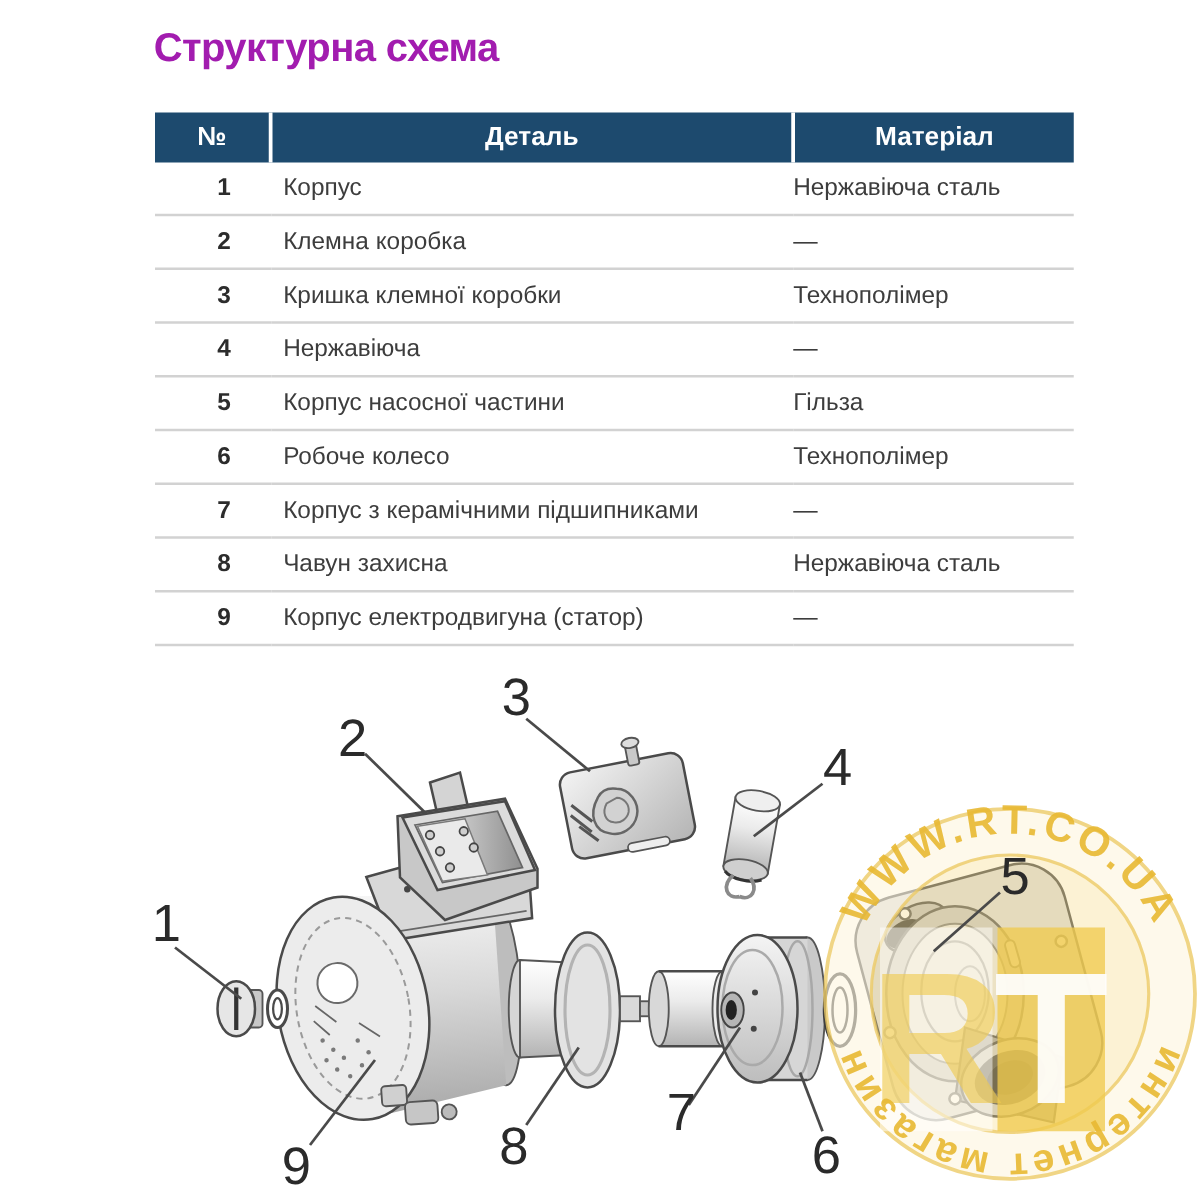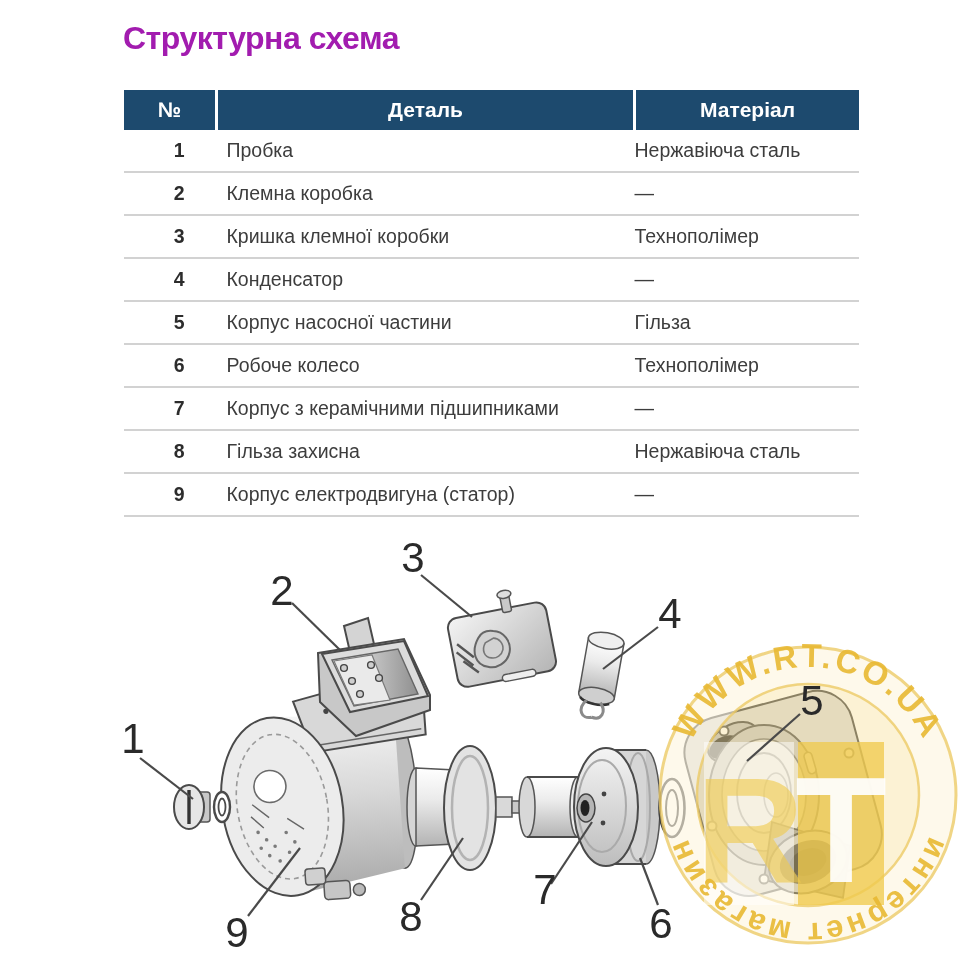--- a/index.html
+++ b/index.html
@@ -46,56 +46,56 @@
   <thead>
     <tr>
       <th class="c-num">№</th>
       <th class="c-part">Деталь</th>
       <th class="c-mat">Матеріал</th>
     </tr>
   </thead>
   <tbody>
     <tr>
         <td class="num">1</td>
-        <td class="part">Пробка</td>
+        <td class="part">Корпус</td>
         <td class="mat">Нержавіюча сталь</td>
       </tr>
     <tr>
         <td class="num">2</td>
         <td class="part">Клемна коробка</td>
         <td class="mat">—</td>
       </tr>
     <tr>
         <td class="num">3</td>
         <td class="part">Кришка клемної коробки</td>
         <td class="mat">Технополімер</td>
       </tr>
     <tr>
         <td class="num">4</td>
-        <td class="part">Конденсатор</td>
+        <td class="part">Нержавіюча</td>
         <td class="mat">—</td>
       </tr>
     <tr>
         <td class="num">5</td>
         <td class="part">Корпус насосної частини</td>
         <td class="mat">Гільза</td>
       </tr>
     <tr>
         <td class="num">6</td>
         <td class="part">Робоче колесо</td>
         <td class="mat">Технополімер</td>
       </tr>
     <tr>
         <td class="num">7</td>
         <td class="part">Корпус з керамічними підшипниками</td>
         <td class="mat">—</td>
       </tr>
     <tr>
         <td class="num">8</td>
-        <td class="part">Гільза захисна</td>
+        <td class="part">Чавун захисна</td>
         <td class="mat">Нержавіюча сталь</td>
       </tr>
     <tr>
         <td class="num">9</td>
         <td class="part">Корпус електродвигуна (статор)</td>
         <td class="mat">—</td>
       </tr>
   </tbody>
 </table>
 

